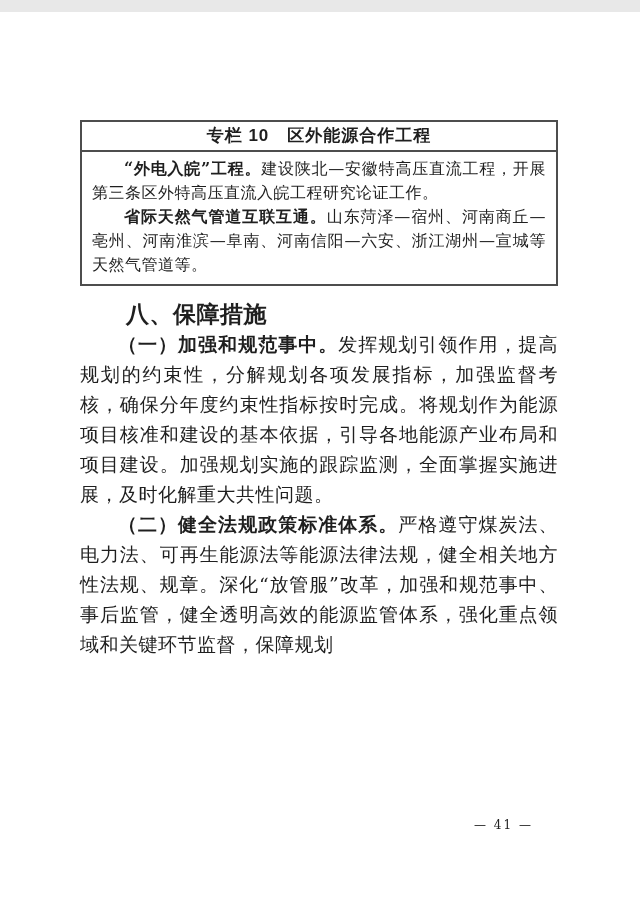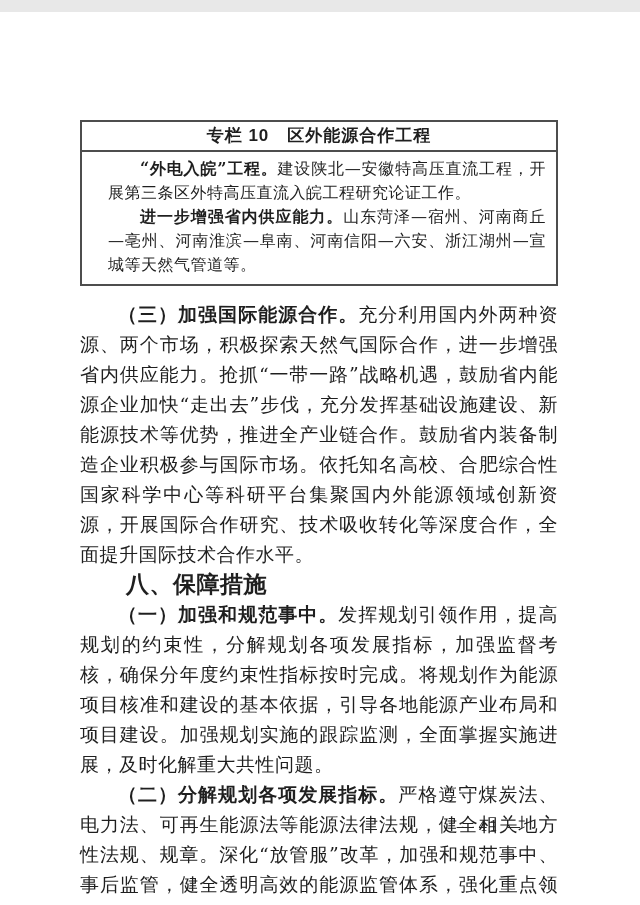--- a/index.html
+++ b/index.html
@@ -29,21 +29,21 @@
   .box-title {
     text-align: center;
     font-weight: bold;
     font-size: 17px;
     line-height: 28px;
     border-bottom: 2px solid #4d4d4d;
     font-family: "Liberation Sans", "DejaVu Sans", sans-serif;
     letter-spacing: 1px;
   }
   .box-body {
-    padding: 5px 10px 7px 26px;
+    padding: 5px 10px 7px 10px;
     font-size: 16px;
     line-height: 24px;
     text-align: justify;
     text-justify: inter-ideograph;
   }
   .box-para {
     margin: 0;
     text-indent: 2em;
     letter-spacing: 0.5px;
   }
@@ -64,44 +64,43 @@
     line-height: 30px;
     font-weight: bold;
     text-indent: 2em;
     font-family: "Liberation Sans", "DejaVu Sans", sans-serif;
     letter-spacing: 0.5px;
   }
   
   .page-number {
     position: absolute;
     top: 806px;
-    left: 456px;
-    font-size: 14px;
+    left: 474px;
+    font-size: 12px;
     letter-spacing: 2px;
     color: #222222;
   }
 </style>
 </head>
 <body>
 
 <div class="page">
   <div class="content-area">
 
     <div class="callout-box">
       <div class="box-title">专栏 10　区外能源合作工程</div>
       <div class="box-body">
         <p class="box-para"><span class="lead">“外电入皖”工程。</span><span>建设陕北—安徽特高压直流工程，开展第三条区外特高压直流入皖工程研究论证工作。</span></p>
-        <p class="box-para"><span class="lead">进一步增强省内供应能力。</span><span>山东菏泽—宿州、河南商丘—亳州、河南淮滨—阜南、河南信阳—六安、浙江湖州—宣城等天然气管道等。</span></p>
+        <p class="box-para"><span class="lead">省际天然气管道互联互通。</span><span>山东菏泽—宿州、河南商丘—亳州、河南淮滨—阜南、河南信阳—六安、浙江湖州—宣城等天然气管道等。</span></p>
       </div>
     </div>
 
-    <p class="body-para"><span class="lead">（三）加强国际能源合作。</span><span>充分利用国内外两种资源、两个市场，积极探索天然气国际合作，进一步增强省内供应能力。抢抓“一带一路”战略机遇，鼓励省内能源企业加快“走出去”步伐，充分发挥基础设施建设、新能源技术等优势，推进全产业链合作。鼓励省内装备制造企业积极参与国际市场。依托知名高校、合肥综合性国家科学中心等科研平台集聚国内外能源领域创新资源，开展国际合作研究、技术吸收转化等深度合作，全面提升国际技术合作水平。</span></p>
 
     <h3 class="section-heading">八、保障措施</h3>
 
     <p class="body-para"><span class="lead">（一）加强和规范事中。</span><span>发挥规划引领作用，提高规划的约束性，分解规划各项发展指标，加强监督考核，确保分年度约束性指标按时完成。将规划作为能源项目核准和建设的基本依据，引导各地能源产业布局和项目建设。加强规划实施的跟踪监测，全面掌握实施进展，及时化解重大共性问题。</span></p>
 
-    <p class="body-para"><span class="lead">（二）分解规划各项发展指标。</span><span>严格遵守煤炭法、电力法、可再生能源法等能源法律法规，健全相关地方性法规、规章。深化“放管服”改革，加强和规范事中、事后监管，健全透明高效的能源监管体系，强化重点领域和关键环节监督，保障规划</span></p>
+    <p class="body-para"><span class="lead">（二）健全法规政策标准体系。</span><span>严格遵守煤炭法、电力法、可再生能源法等能源法律法规，健全相关地方性法规、规章。深化“放管服”改革，加强和规范事中、事后监管，健全透明高效的能源监管体系，强化重点领域和关键环节监督，保障规划</span></p>
 
   </div>
 
   <div class="page-number">— 41 —</div>
 </div>
 
 </body></html>

